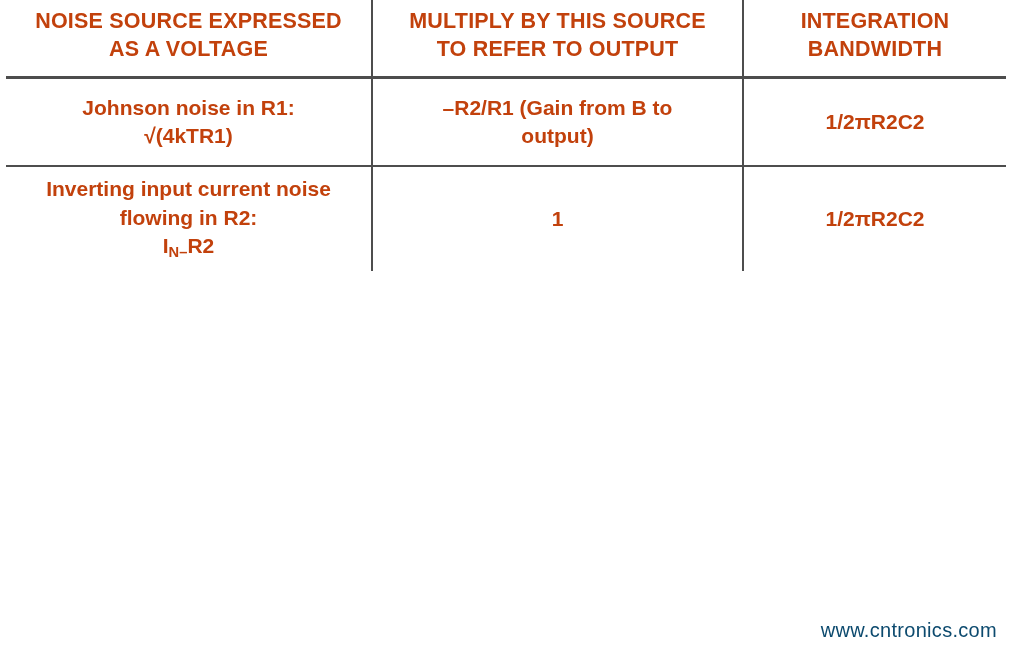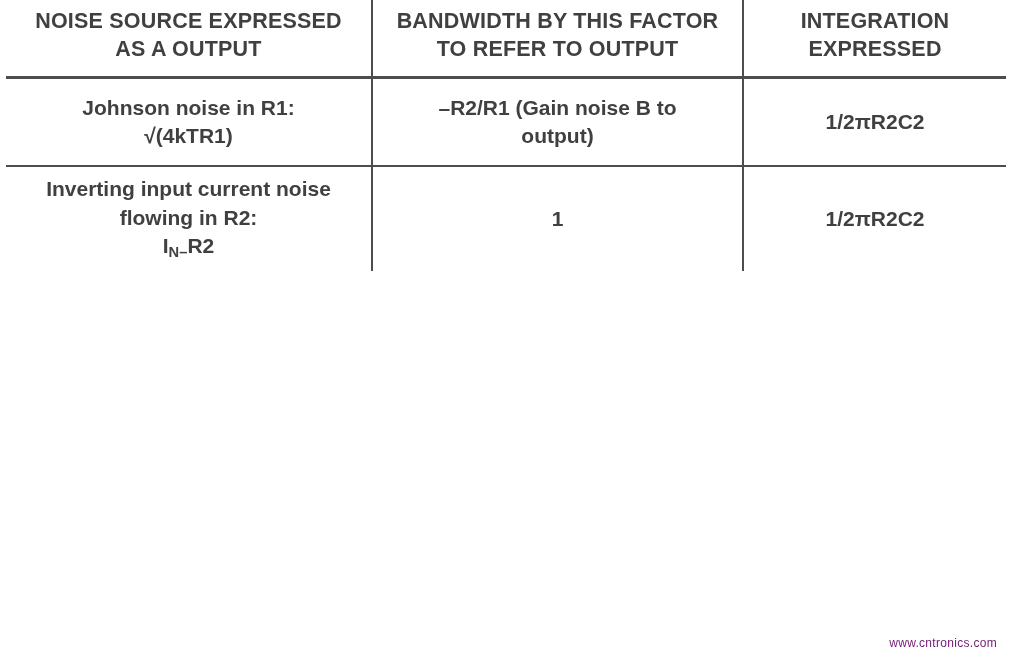--- a/index.html
+++ b/index.html
@@ -32,21 +32,21 @@
 
   table.noise-table col.c1 { width: 366px; }
   table.noise-table col.c2 { width: 371px; }
   table.noise-table col.c3 { width: 263px; }
 
   table.noise-table th,
   table.noise-table td {
     text-align: center;
     vertical-align: middle;
     font-weight: bold;
-    color: #404040;
+    color: #c2410c;
     padding: 4px 8px;
     box-sizing: border-box;
   }
 
   
   table.noise-table th.sep,
   table.noise-table td.sep {
     border-right: 2px solid #4d4d4d;
   }
 
@@ -82,69 +82,69 @@
 
   .sub {
     font-size: 0.70em;
     vertical-align: -0.28em;
     letter-spacing: 0;
   }
 
   .watermark {
     position: absolute;
     right: 9px;
-    bottom: 9px;
-    font-size: 12px;
+    bottom: 17px;
+    font-size: 20px;
     font-weight: normal;
-    color: #701a75;
+    color: #0c4a6e;
     letter-spacing: 0.3px;
     white-space: nowrap;
   }
 </style>
 </head>
 <body>
 
 <div id="noise-table-wrap">
 
   <table class="noise-table">
     <colgroup>
       <col class="c1">
         <col class="c2">
         <col class="c3">
     </colgroup>
 
     <thead>
       <tr>
         <th class="sep">
           <span class="cell-line">NOISE SOURCE EXPRESSED</span>
-          <span class="cell-line">AS A OUTPUT</span>
+          <span class="cell-line">AS A VOLTAGE</span>
         </th>
         <th class="sep">
-          <span class="cell-line">BANDWIDTH BY THIS FACTOR</span>
+          <span class="cell-line">MULTIPLY BY THIS SOURCE</span>
           <span class="cell-line">TO REFER TO OUTPUT</span>
         </th>
         <th>
           <span class="cell-line">INTEGRATION</span>
-          <span class="cell-line">EXPRESSED</span>
+          <span class="cell-line">BANDWIDTH</span>
         </th>
       </tr>
     </thead>
 
     <tbody>
 
 
 
 
       <tr class="r4">
         <td class="sep">
           <span class="cell-line">Johnson noise in R1:</span>
           <span class="cell-line">√(4kTR1)</span>
         </td>
         <td class="sep">
-          <span class="cell-line">–R2/R1 (Gain noise B to</span>
+          <span class="cell-line">–R2/R1 (Gain from B to</span>
           <span class="cell-line">output)</span>
         </td>
         <td>1/2πR2C2</td>
       </tr>
 
 
       <tr class="r6">
         <td class="sep">
           <span class="cell-line">Inverting input current noise</span>
           <span class="cell-line">flowing in R2:</span>

